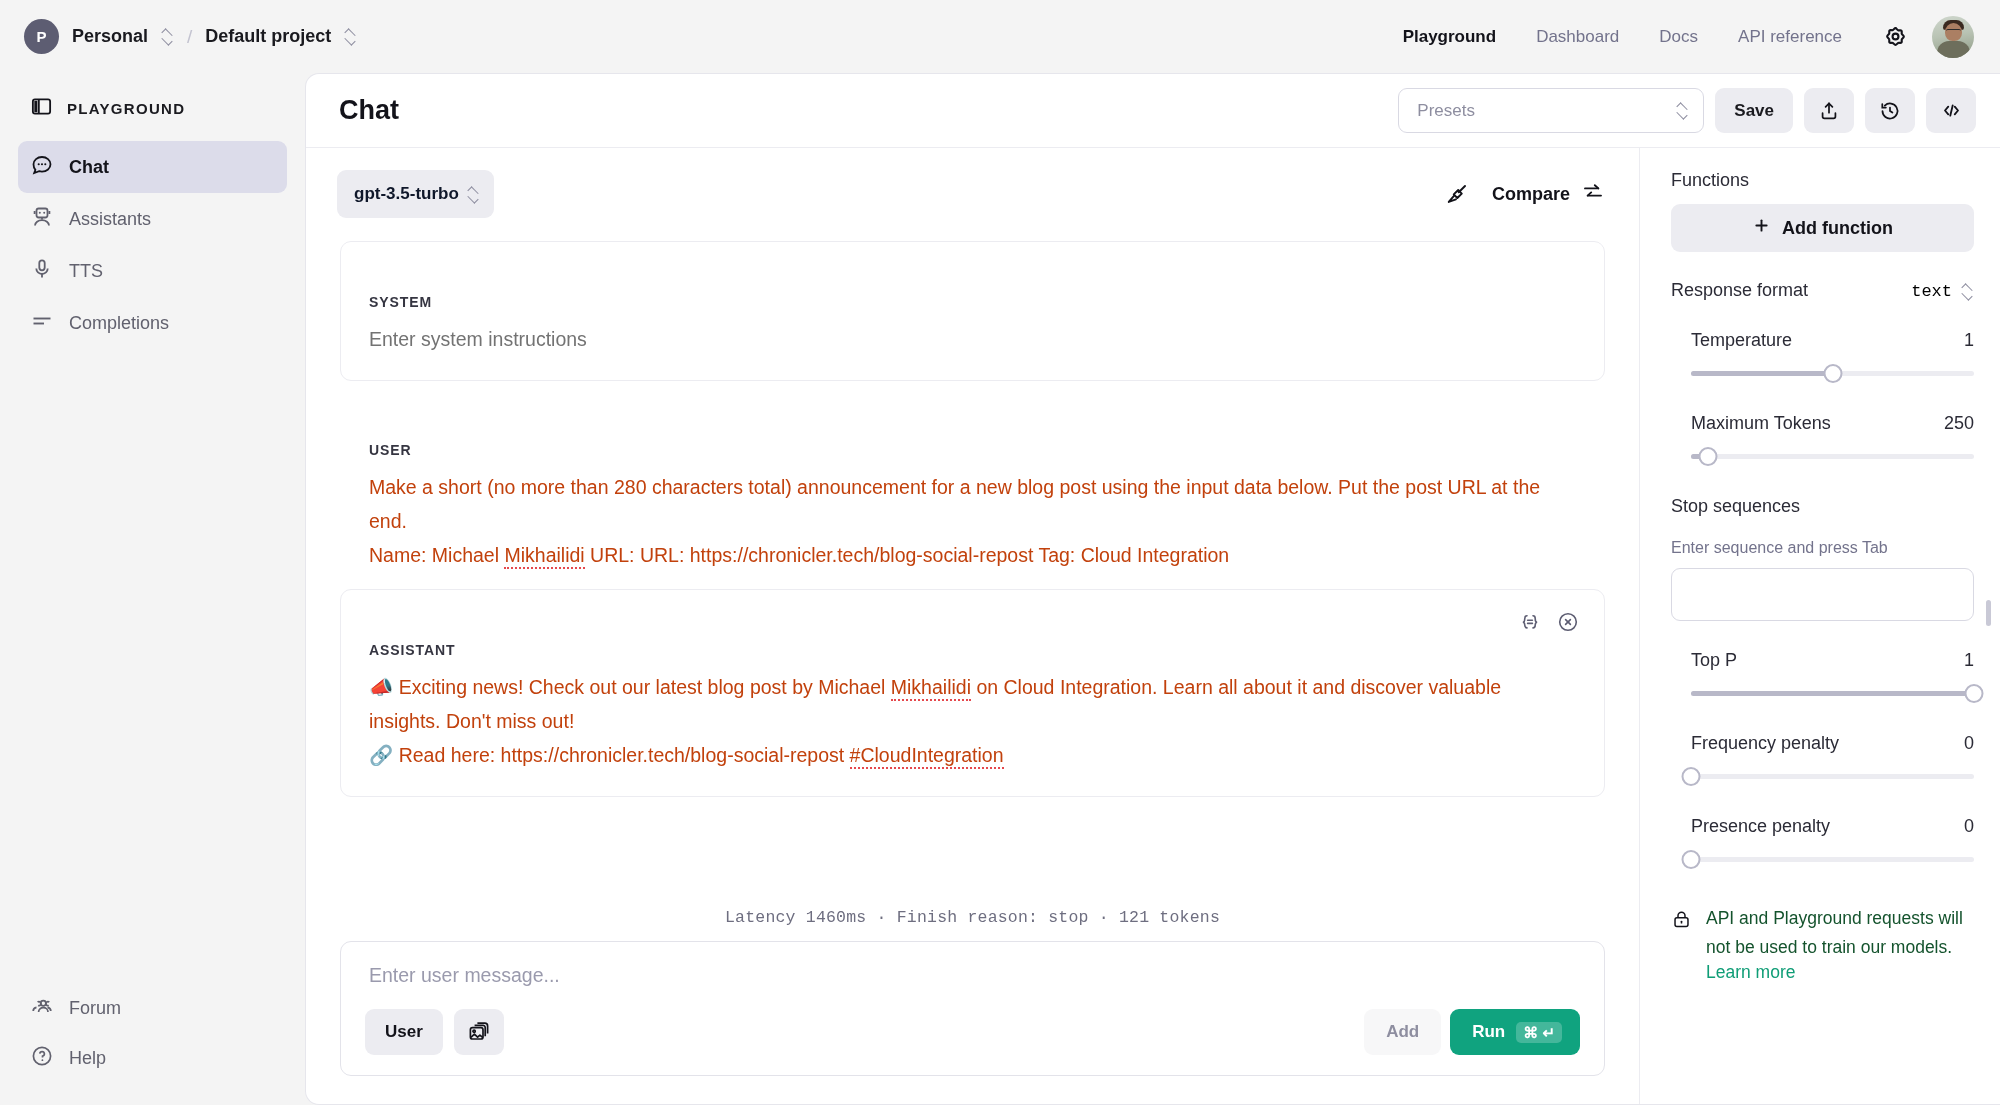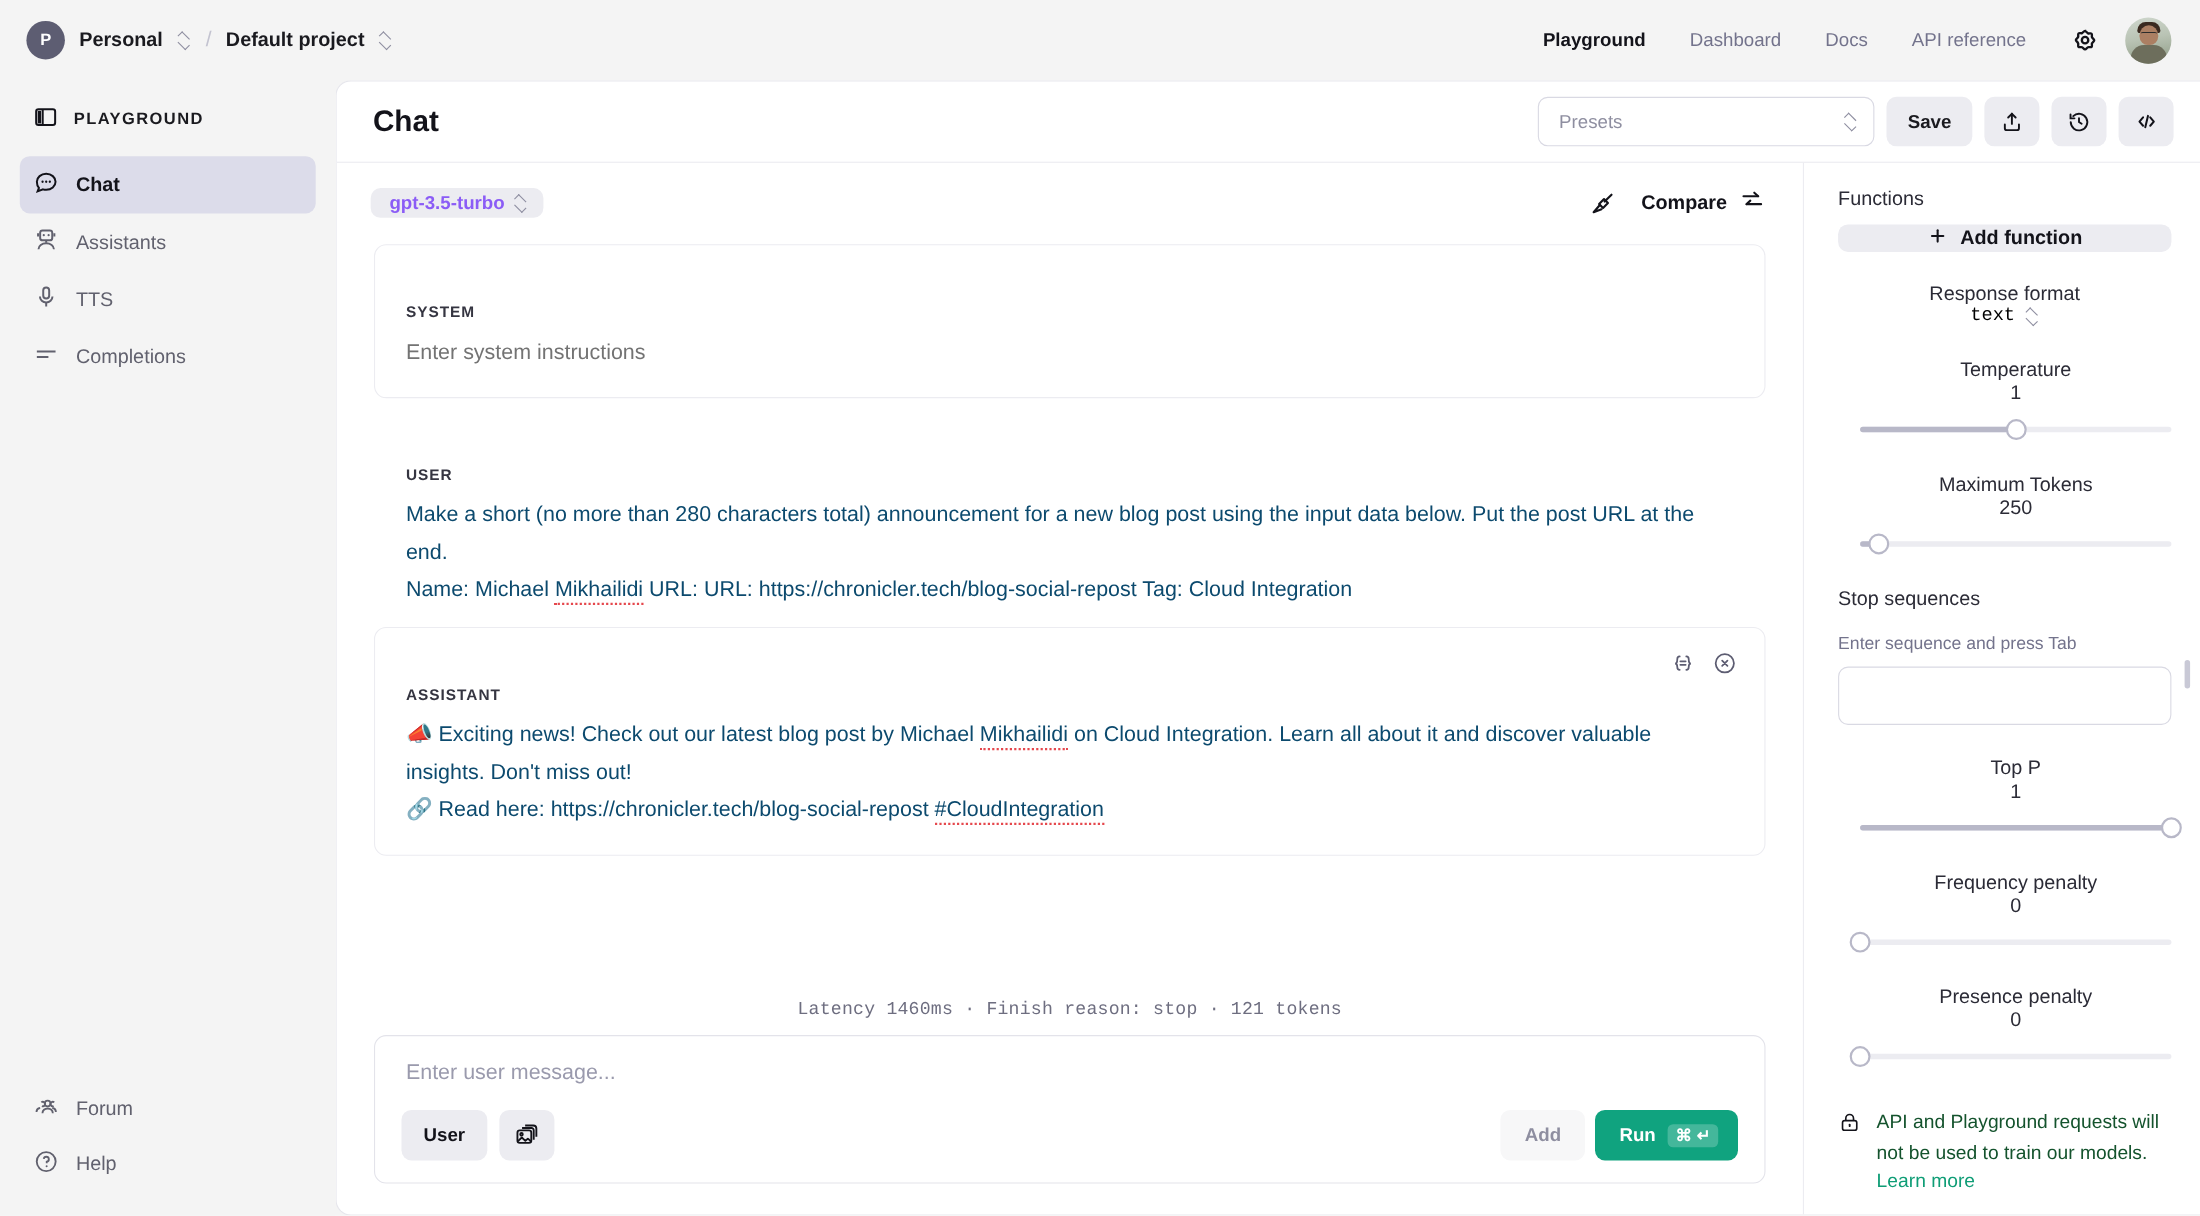--- a/index.html
+++ b/index.html
@@ -133,43 +133,43 @@
   .content { flex: 1; display: flex; min-height: 0; }
   .chat-col {
     flex: 1; min-width: 0; display: flex; flex-direction: column;
     border-right: 1px solid #ececf1; position: relative;
   }
   .model-row {
     display: flex; align-items: center;
     padding: 22px 34px 10px 31px;
   }
   .model-pill {
-    height: 27px; padding: 0 14px 0 17px; border-radius: 9px; background: #ececf1;
+    height: 48px; padding: 0 14px 0 17px; border-radius: 9px; background: #ececf1;
     display: flex; align-items: center; gap: 8px;
-    font-size: 17px; font-weight: 600; color: #8b5cf6; cursor: pointer;
+    font-size: 17px; font-weight: 600; color: #0f172a; cursor: pointer;
   }
   .model-actions { margin-left: auto; display: flex; align-items: center; gap: 22px; }
   .compare-btn {
     display: flex; align-items: center; gap: 11px;
     font-size: 18px; font-weight: 600; color: #13131a; cursor: pointer;
   }
   .broom-btn { cursor: pointer; display:flex; align-items:center; }
 
   .messages { flex: 1; overflow: hidden; padding: 13px 34px 0 34px; }
   .msg-card {
     border: 1px solid #ececf1; border-radius: 11px;
     padding: 20px 28px 24px 28px; margin-bottom: 10px; position: relative;
   }
   .msg-card.plain { border-color: transparent; padding-top: 18px; padding-bottom: 6px; }
   .role {
     font-size: 14px; font-weight: 700; letter-spacing: 0.9px; color: #353541;
     margin-bottom: 12px;
     margin-top: 32px;
   }
-  .msg-text { font-size: 19.5px; line-height: 34px; color: #0c4a6e; }
+  .msg-text { font-size: 19.5px; line-height: 34px; color: #c2410c; }
   .msg-text.placeholder { color: #737373; }
   .sp-err {
     border-bottom: 2.5px dotted #e5484d;
     padding-bottom: 1px;
   }
   .msg-actions {
     position: absolute; top: 20px; right: 24px; display: flex; gap: 14px;
   }
   .msg-actions .act { cursor: pointer; display: flex; }
 
@@ -217,21 +217,21 @@
     display: flex; flex-direction: column; gap: 0;
     overflow: hidden;
   }
   .s-label { font-size: 18px; color: #2b2b36; }
   .fn-title { margin-bottom: 13px; }
   .add-fn {
     width: 100%; height: 48px; border-radius: 9px; background: #ececf1; border: none;
     font-family: inherit; font-size: 18px; font-weight: 700; color: #13131a; cursor: pointer;
     display: flex; align-items: center; justify-content: center; gap: 11px;
   }
-  .row-between { display: flex; align-items: center; justify-content: space-between; flex-direction: column; }
+  .row-between { display: flex; align-items: flex-end; justify-content: space-between; }
   .resp-format { margin-top: 28px; }
   .resp-val {
     display: flex; align-items: center; gap: 9px;
     font-family: "Liberation Mono", monospace; font-size: 17px; color: #000000; cursor: pointer;
   }
   .param { margin-top: 29px; margin-left: 20px; }
   .p-val { font-size: 18px; color: #2b2b36; }
   .slider { position: relative; height: 22px; margin-top: 11px; cursor: pointer; }
   .track {
     position: absolute; top: 9px; left: 0; right: 0; height: 5px;

